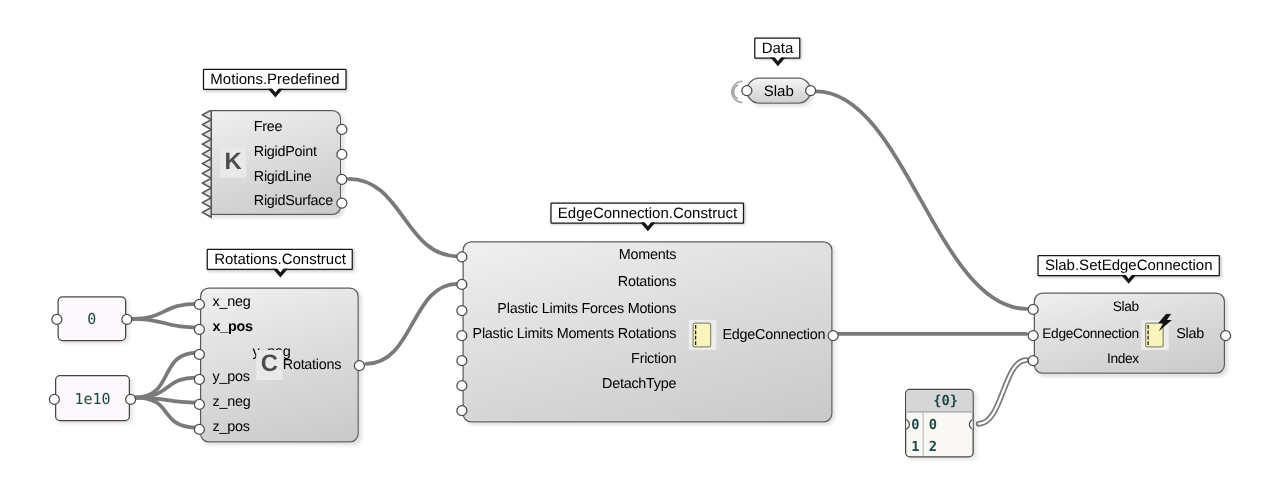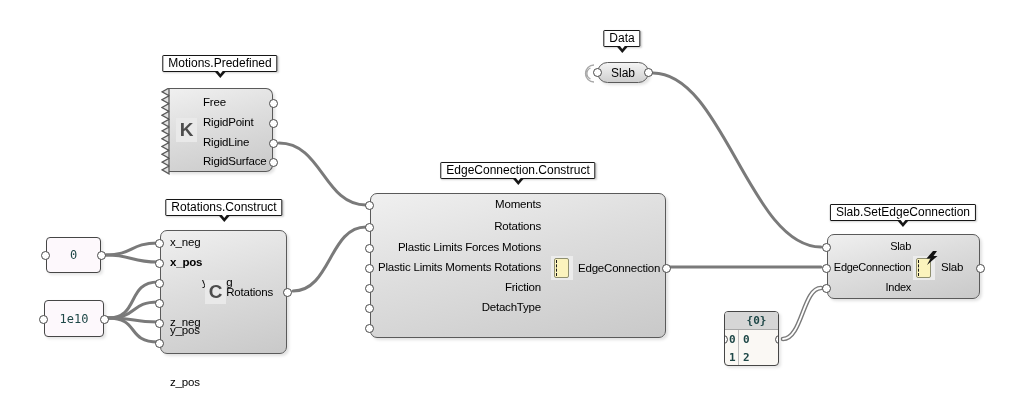--- a/index.html
+++ b/index.html
@@ -137,23 +137,23 @@
     <div class="nub" style="right:-6px; top:10px;"></div>
     <div class="nub" style="right:-6px; top:30px;"></div>
     <div class="nub" style="right:-6px; top:50px;"></div>
     <div class="nub" style="right:-6px; top:69px;"></div>
   </div>
 
   <div class="comp" style="left:160px; top:230px; width:127px; height:124px;">
     <div class="row-label" style="left:9px; top:5px;">x_neg</div>
     <div class="row-label" style="left:9px; top:25px;font-weight:bold;">x_pos</div>
     <div class="row-label" style="left:9px; top:45px;margin-left:32px;">y_neg</div>
-    <div class="row-label" style="left:9px; top:65px;margin-top:28px;">y_pos</div>
+    <div class="row-label" style="left:9px; top:65px;">y_pos</div>
     <div class="row-label" style="left:9px; top:85px;">z_neg</div>
-    <div class="row-label" style="left:9px; top:105px;margin-top:40px;">z_pos</div>
+    <div class="row-label" style="left:9px; top:105px;">z_pos</div>
     <div class="icon-box" style="left:44px; top:49px;">C</div>
     <div class="row-label" style="right:13px; top:55px;">Rotations</div>
     <div class="nub" style="left:-6px; top:8px;"></div>
     <div class="nub" style="left:-6px; top:28px;"></div>
     <div class="nub" style="left:-6px; top:48px;"></div>
     <div class="nub" style="left:-6px; top:68px;"></div>
     <div class="nub" style="left:-6px; top:88px;"></div>
     <div class="nub" style="left:-6px; top:108px;"></div>
     <div class="nub" style="right:-6px; top:57px;"></div>
   </div>

